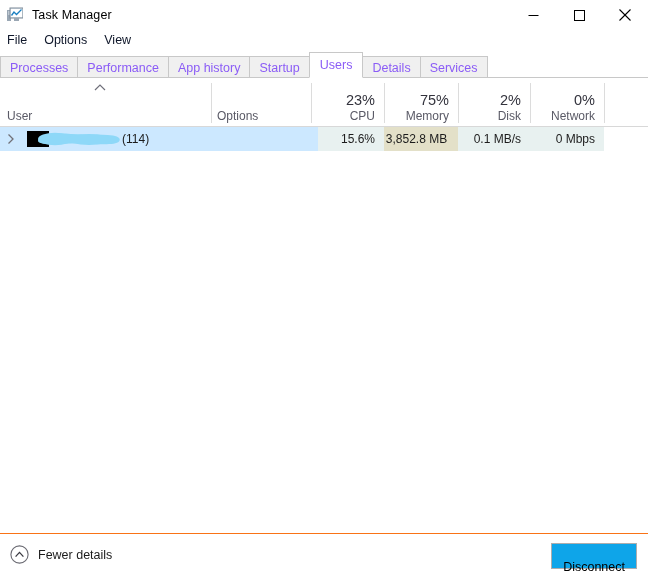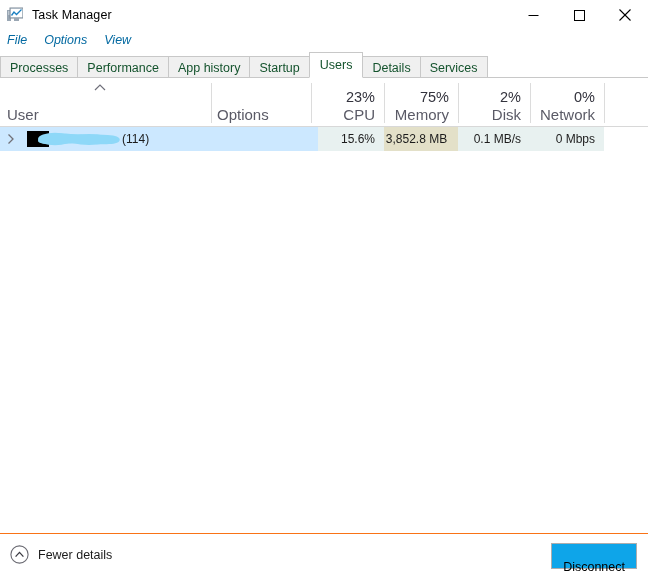--- a/index.html
+++ b/index.html
@@ -68,26 +68,25 @@
   .menubar {
     height: 21px;
     min-height: 21px;
     display: flex;
     align-items: center;
     padding-left: 7px;
     background: #ffffff;
   }
   .menu-item {
     font-size: 12.5px;
-    color: #0369a1;
+    color: #0f172a;
     padding: 0 9px 0 0;
     margin-right: 8px;
     line-height: 21px;
     white-space: nowrap;
-    font-style: italic;
   }
 
   
   .tabstrip {
     height: 27px;
     min-height: 27px;
     position: relative;
     background: #ffffff;
   }
   .tabstrip-underline {
@@ -103,21 +102,21 @@
     left: 0;
     bottom: 0;
     display: flex;
     align-items: flex-end;
   }
   .tab {
     height: 22px;
     line-height: 22px;
     padding: 0 9px;
     font-size: 12.5px;
-    color: #14532d;
+    color: #8b5cf6;
     background: #f0f0f0;
     border-left: 1px solid #c8c8c8;
     border-top: 1px solid #c8c8c8;
     border-right: 1px solid #c8c8c8;
     border-bottom: 1px solid #c8c8c8;
     margin-right: -1px;
     box-sizing: border-box;
     white-space: nowrap;
     position: relative;
   }
@@ -154,21 +153,21 @@
   }
   .col .pct {
     display: block;
     font-size: 14.5px;
     color: #33333d;
     text-align: right;
     margin-bottom: 1px;
   }
   .col .cname {
     display: block;
-    font-size: 15px;
+    font-size: 12px;
     color: #5a5a66;
   }
   .col.num .cname { text-align: right; }
   .col-div {
     position: absolute;
     top: 5px;
     bottom: 3px;
     width: 1px;
     background: #dcdcdc;
   }

